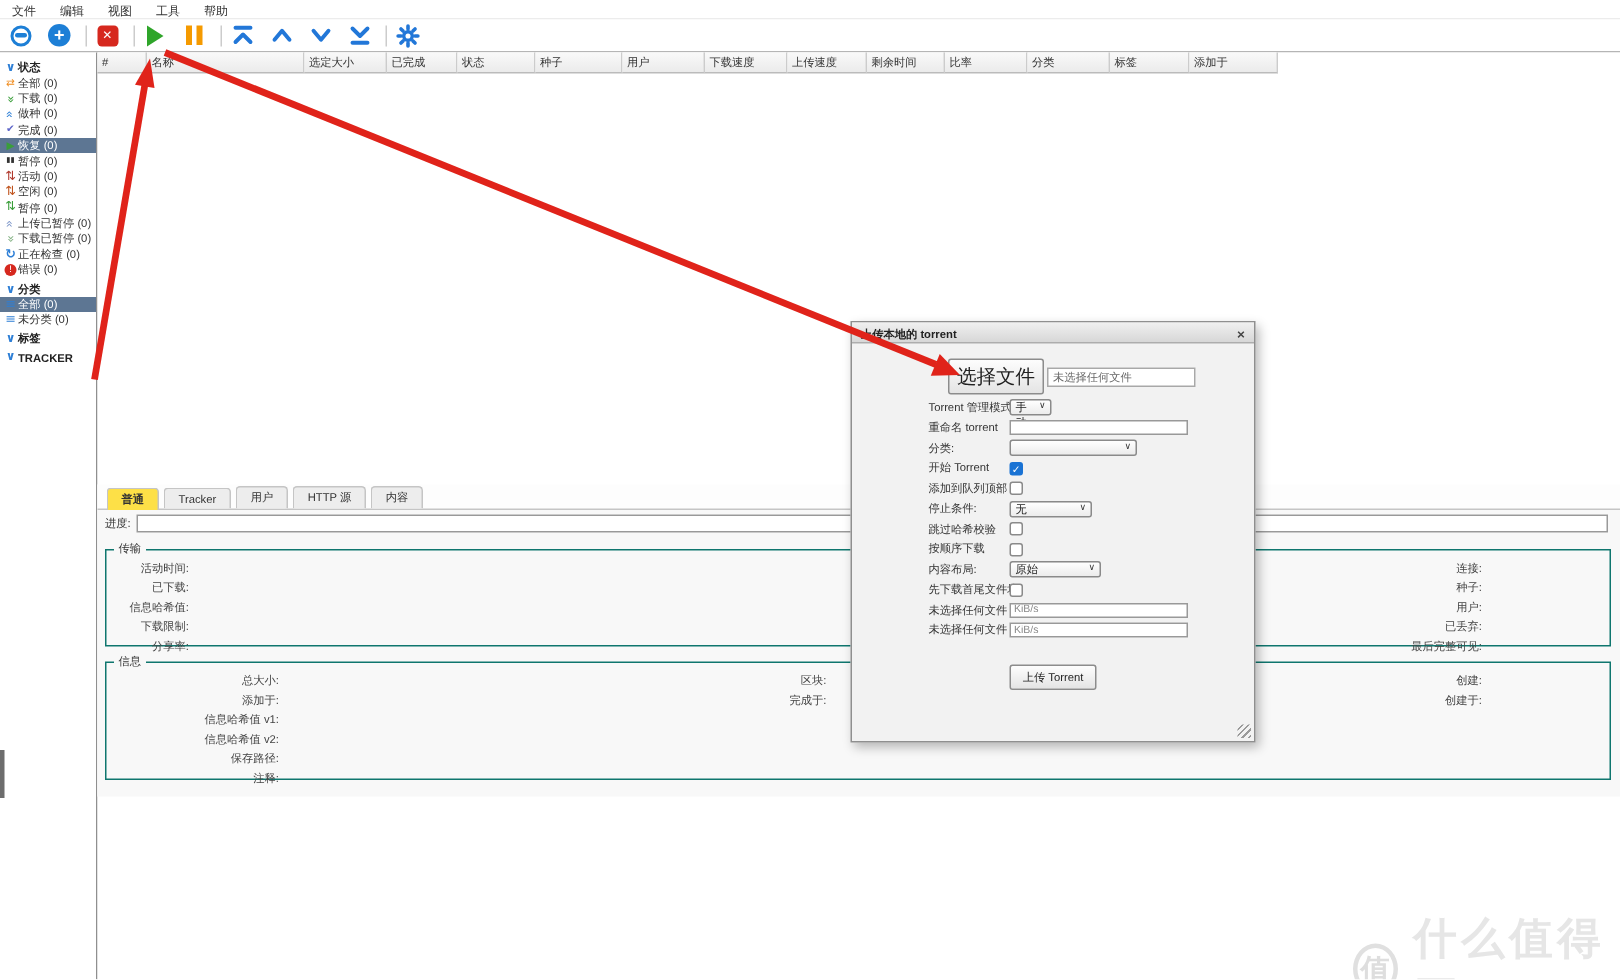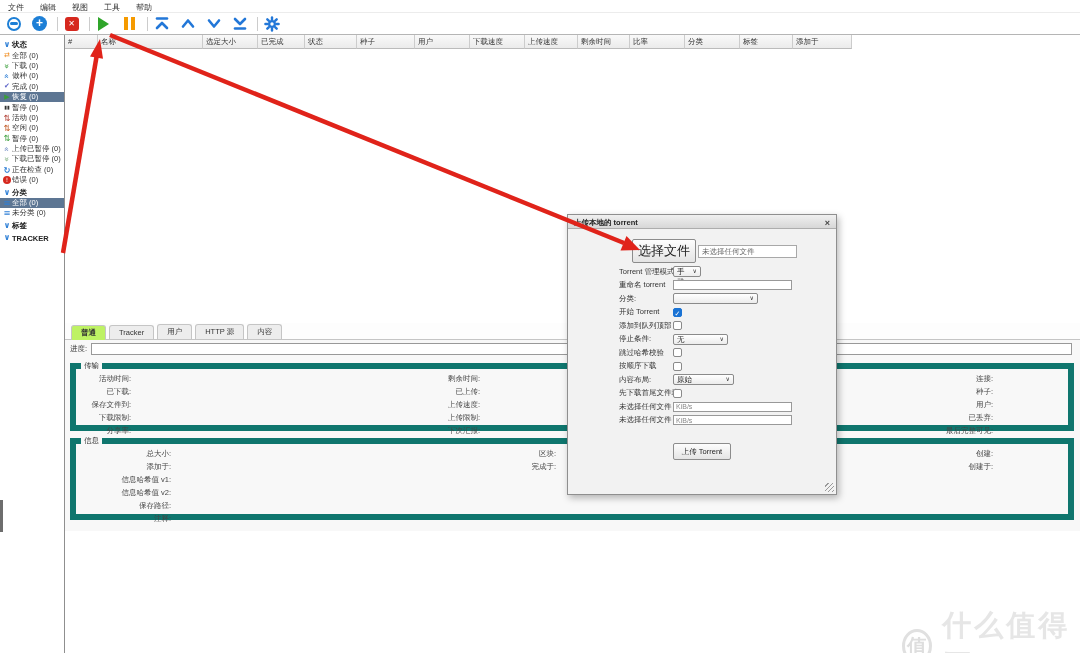--- a/index.html
+++ b/index.html
@@ -42,31 +42,31 @@
 
   
   .content { flex:1; position:relative; background:#fff; }
   .thead { display:flex; height:14px; font-size:7.5px; color:#333; }
   .th { background:linear-gradient(#f9f9f9,#ebebeb); border-right:1px solid #ccc; border-bottom:1px solid #bbb; padding:1.5px 0 0 3px; overflow:hidden; white-space:nowrap; }
 
   
   .panel { position:absolute; left:0; right:0; top:288px; background:#fff; }
   .tabs { height:17px; display:flex; gap:3px; padding-left:6px; align-items:flex-end; border-bottom:1px solid #c5c5c5; background:#fdfdfd; }
   .tab { padding:2px 9px; font-size:7.5px; color:#333; background:#ededed; border:1px solid #c5c5c5; border-bottom:none; border-radius:3px 3px 0 0; position:relative; }
-  .tab.active { background:#bef264; font-weight:bold; top:1px; }
+  .tab.active { background:#fde047; font-weight:bold; top:1px; }
   .progressrow { height:18px; display:flex; align-items:center; font-size:7.5px; color:#333; padding:0 8px 0 5px; background:#f8f8f8; }
   .pbar { flex:1; height:12px; border:1px solid #999; background:#fff; margin-left:4px; }
   .fwrap { background:#f8f8f8; padding:1px 0 6px; }
-  fieldset.fset { position:relative; border:6px solid #0f766e; margin:2px 6px 5px 5px; font-size:7.5px; height:70px; }
+  fieldset.fset { position:relative; border:1px solid #0f766e; margin:2px 6px 5px 5px; font-size:7.5px; height:70px; }
   fieldset.fset.info { height:84px; }
   .fset legend { font-size:7.5px; color:#333; margin-left:5px; padding:0 3px; }
   .fcol { position:absolute; top:1px; }
   .frow { height:13px; line-height:13px; text-align:right; color:#444; white-space:nowrap; }
   .t-c1{left:2px;width:53px}.t-c2{left:204px;width:200px}.t-c3{left:504px;width:413px}
-  .i-c1{left:0;width:95px}.i-c2{left:280px;width:200px}.i-c3{left:517px;width:400px}
+  .i-c1{left:20px;width:95px}.i-c2{left:280px;width:200px}.i-c3{left:517px;width:400px}
 
   
   .dialog { position:absolute; left:567px; top:214px; width:270px; height:281px; background:#f2f2f2;
             border:1px solid #8f8f8f; box-shadow:2px 3px 7px rgba(0,0,0,.28); z-index:50; font-size:7.5px; }
   .dtitle { height:14px; background:linear-gradient(#f0f0f0,#d7d7d7); border-bottom:1px solid #adadad;
             display:flex; align-items:flex-end; padding:0 6px; font-weight:bold; color:#222;gap:34px; }
   .dclose { margin-left:auto; color:#444; font-size:9px; line-height:9px; cursor:default; }
   .filerow { margin:15px 0 7px 64px; display:flex; align-items:center; height:14px; }
   .choosebtn { border:1px solid #8c8c8c; background:linear-gradient(#fdfdfd,#e4e4e4); border-radius:2px;
                padding:2px 5px; font-size:13px; color:#222; }
@@ -287,30 +287,23 @@
         <div class="progressrow">
           <span>进度:</span>
           <div class="pbar"></div>
         </div>
         <div class="fwrap">
           <fieldset class="fset">
             <legend>传输</legend>
             <div class="fcol t-c1">
               <div class="frow">活动时间:</div>
               <div class="frow">已下载:</div>
-              <div class="frow">保存文件到:</div>
+              <div class="frow">信息哈希值:</div>
               <div class="frow">下载限制:</div>
               <div class="frow">分享率:</div>
-            </div>
-            <div class="fcol t-c2">
-              <div class="frow">剩余时间:</div>
-              <div class="frow">已上传:</div>
-              <div class="frow">上传速度:</div>
-              <div class="frow">上传限制:</div>
-              <div class="frow">下次汇报:</div>
             </div>
             <div class="fcol t-c3">
               <div class="frow">连接:</div>
               <div class="frow">种子:</div>
               <div class="frow">用户:</div>
               <div class="frow">已丢弃:</div>
               <div class="frow">最后完整可见:</div>
             </div>
           </fieldset>
           <fieldset class="fset info">

